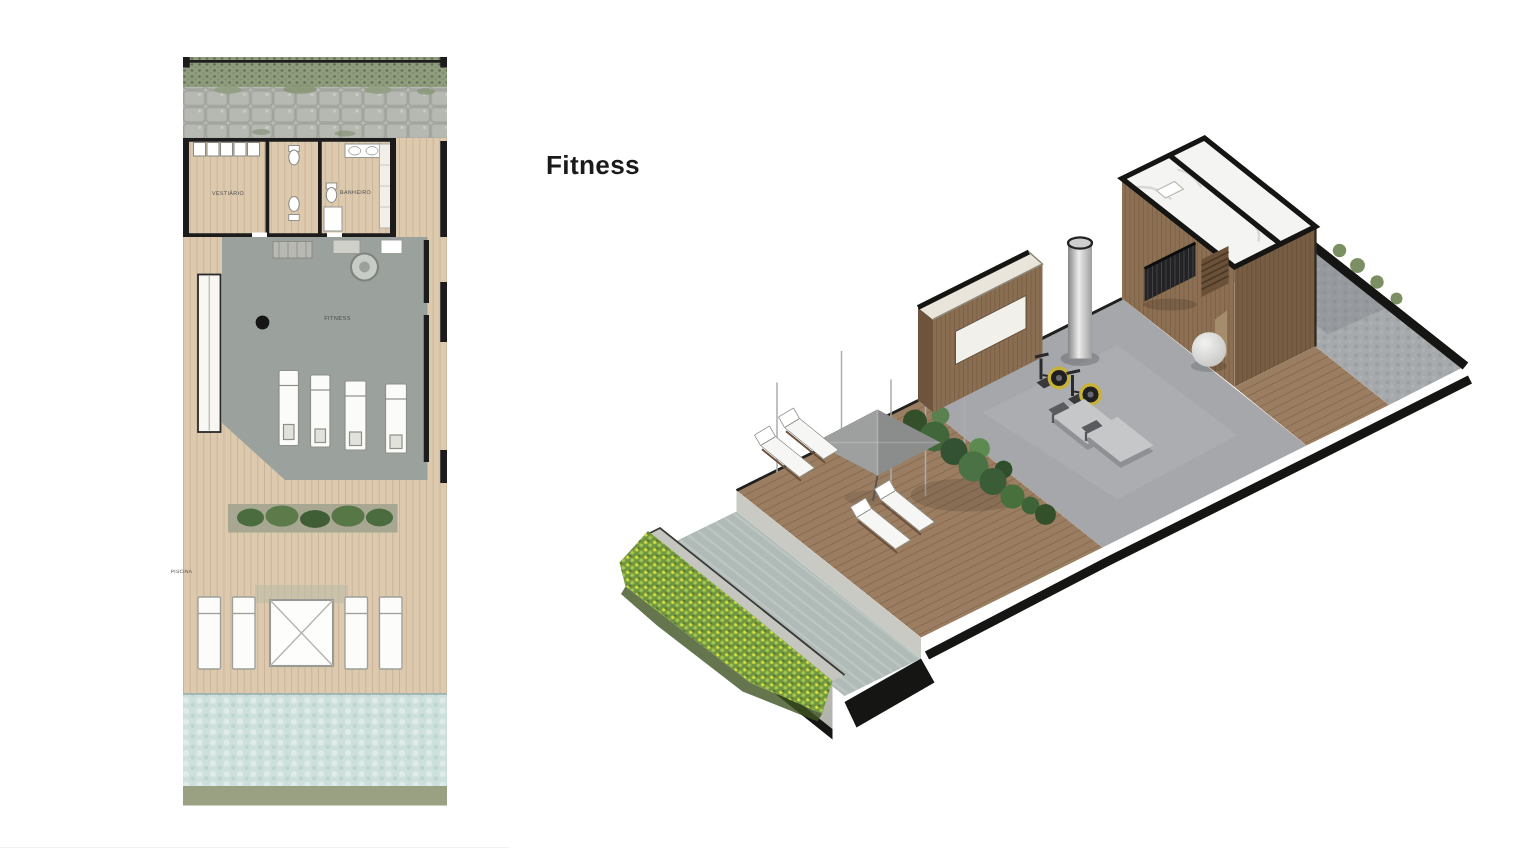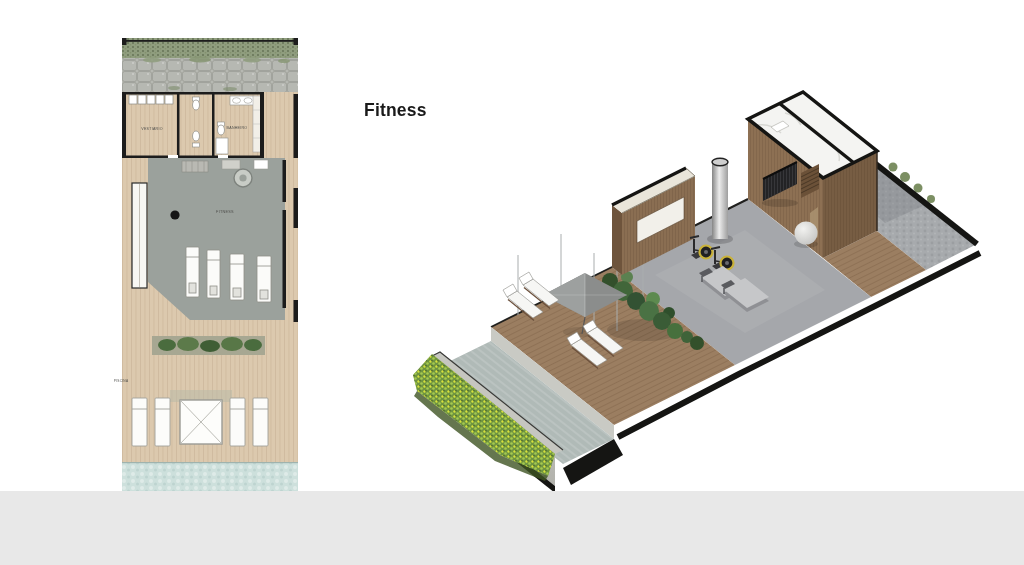--- a/index.html
+++ b/index.html
@@ -1,17 +1,17 @@
 <!DOCTYPE html>
 <html style="--page-bg: #ffffff; --heading-color: #1a1a1a; --plan-wood: #dcc9ae; --plan-hedge: #8f9d7e; --plan-stone: #b6b8b2; --plan-fitness-floor: #9ba19c; --plan-pool: #cde0dc; --plan-green-strip: #9aa183; --iso-gym-floor: #a5a7ab; --iso-deck: #9b7e61; --iso-pool: #b0bab7; --iso-pool-wall: #c9cac4; --iso-rim: #c6c6c0; --iso-stone: #a7aaad; --iso-wood-face-light: #8d7053; --iso-wood-face-dark: #775d43; --iso-wall-wood: #8a6e52; --iso-wall-end: #6e543c; --iso-marble: #f4f4f2; --iso-vegetation: #6f9440; --outline-black: #151513;"><head>
 <meta charset="utf-8">
 <style>
   html,body{margin:0;padding:0;background:#e8e8e8;}
   .stage{
-    position:relative;width:1024px;height:491px;margin:0 auto;
+    position:relative;width:1024px;height:565px;margin:0 auto;
     background:var(--page-bg,#fff);overflow:hidden;
     font-family:"Liberation Sans",sans-serif;
   }
   .heading{
     position:absolute;left:364px;top:100px;
     font-size:17.5px;font-weight:bold;color:var(--heading-color,#1a1a1a);
     letter-spacing:.2px;
   }
   svg{position:absolute;overflow:visible;}
   #plan{left:122px;top:38px;}

